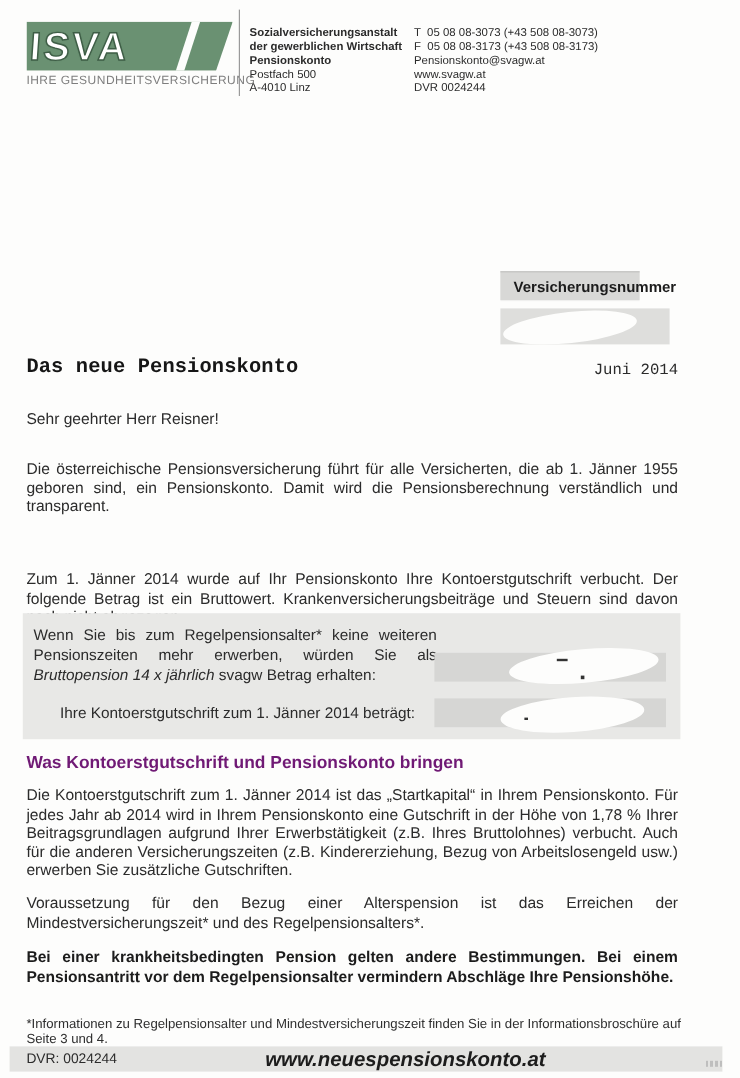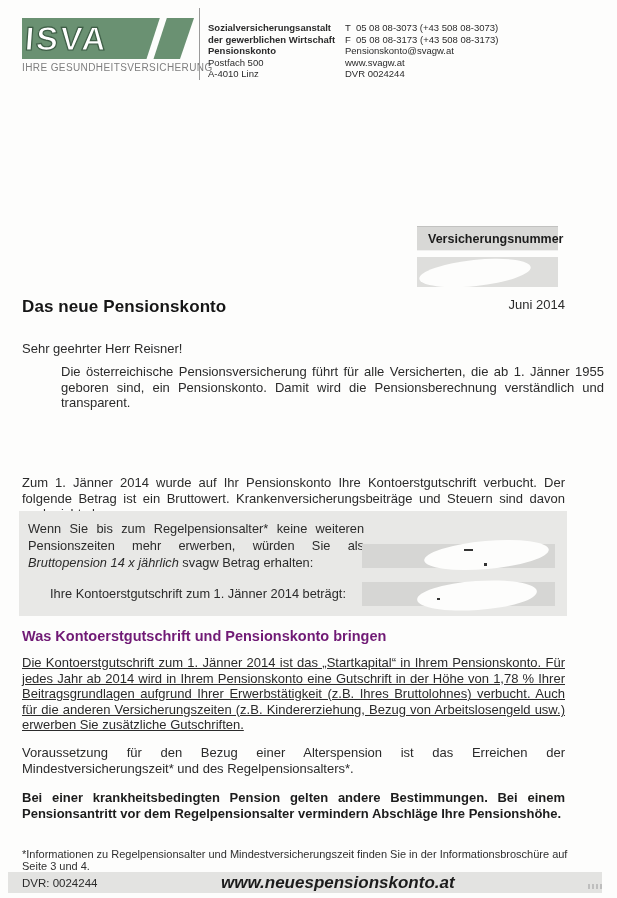--- a/index.html
+++ b/index.html
@@ -40,43 +40,43 @@
   .addr-bold{font-weight:700;}
   .contact-line{display:block;white-space:pre;}
 
   
   .tex{
     background-image:
       repeating-linear-gradient(0deg, rgba(0,0,0,0.025) 0 1px, rgba(255,255,255,0) 1px 3px),
       repeating-linear-gradient(90deg, rgba(0,0,0,0.02) 0 1px, rgba(255,255,255,0) 1px 3px);
   }
   .vsnr-label-box{
-    position:absolute;left:417px;top:226px;width:141px;height:23px;
+    position:absolute;left:417px;top:226px;width:116px;height:23px;
     background:#d8d8d6;border-top:1px solid #c2c2c0;
     display:flex;align-items:center;
     box-shadow:0 1px 0 rgba(0,0,0,0.05);
   }
   .vsnr-label-box span{font-size:12.5px;font-weight:700;color:#1c1c1c;padding-left:11px;white-space:nowrap;}
   .vsnr-value-box{
     position:absolute;left:417px;top:257px;width:141px;height:30px;
     background:#dededc;overflow:hidden;
   }
   .blob{position:absolute;background:#fdfdfc;border-radius:50%;}
   .vsnr-blob{left:2px;top:3px;width:112px;height:26px;transform:rotate(-6deg);}
 
   
-  .title-row{position:absolute;left:22px;top:297px;width:543px;display:flex;justify-content:space-between;align-items:flex-start;}
+  .title-row{position:absolute;left:22px;top:297px;width:543px;display:flex;justify-content:space-between;align-items:flex-end;font-family:Liberation Mono, monospace;}
   .doc-title{font-size:17px;font-weight:700;color:#161616;letter-spacing:0.1px;}
   .doc-date{font-size:13px;color:#2b2b2b;}
   .greeting{position:absolute;left:22px;top:341px;width:543px;font-size:13px;}
   .para{position:absolute;left:22px;width:543px;font-size:13px;line-height:15.6px;text-align:justify;}
-  .p1{top:364px;margin-left:39px;}
+  .p1{top:383px;}
   .p2{top:429px;}
   .p3{top:475px;}
-  .p4{top:655px;text-decoration:underline;}
+  .p4{top:655px;}
   .p5{top:745px;}
   .p6{top:790px;font-weight:700;color:#1c1c1c;}
 
   
   .panel{
     position:absolute;left:19px;top:511px;width:548px;height:105px;
     background:#e8e8e6;
   }
   .panel-row1-text{
     position:absolute;left:9px;top:10px;width:336px;

